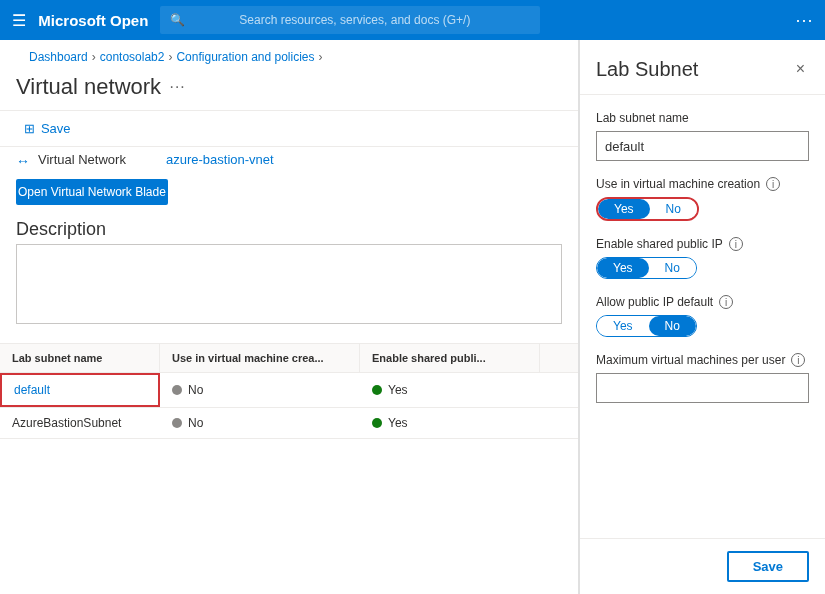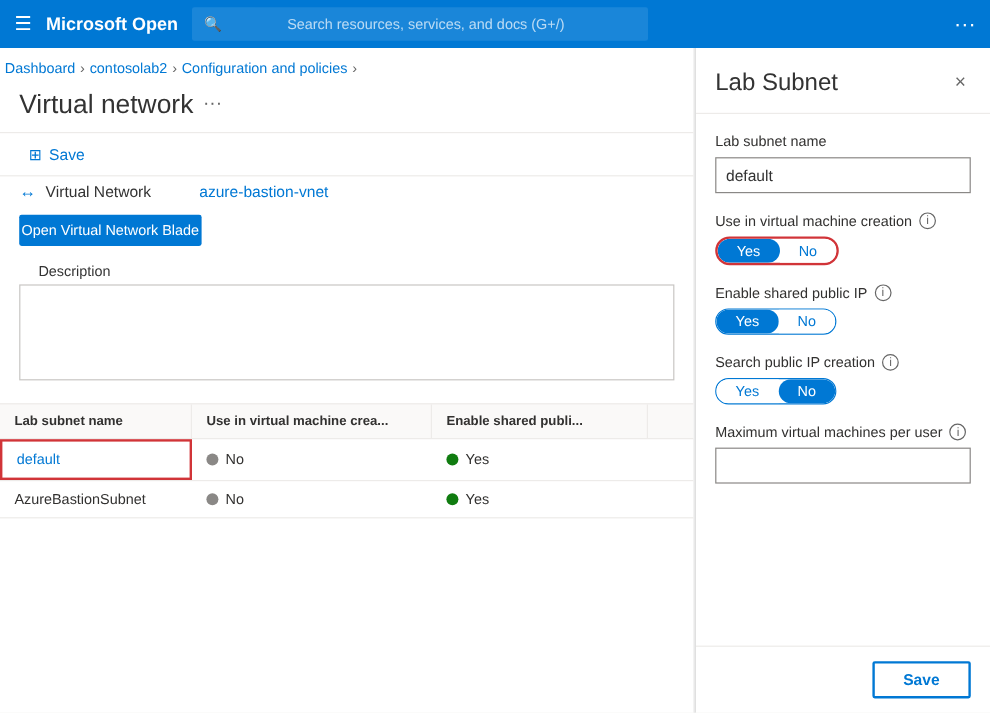--- a/index.html
+++ b/index.html
@@ -60,21 +60,21 @@
     .left-panel {
       flex: 1;
       background: white;
       overflow-y: auto;
       border-right: 1px solid #e0e0e0;
     }
 
     .breadcrumb {
       display: flex;
       align-items: center;
-      padding: 10px 4px 4px;
+      padding: 10px 29px 4px;
       font-size: 12px;
       color: #0078d4;
       gap: 4px;
     }
     .breadcrumb .sep { color: #666; }
 
     .page-title {
       display: flex;
       align-items: center;
       padding: 6px 16px 10px;
@@ -134,23 +134,22 @@
       color: white;
       border: none;
       padding: 6px 2px;
       font-size: 12px;
       cursor: pointer;
       border-radius: 2px;
     }
 
     .desc-label {
       padding: 6px 16px 4px;
-      font-size: 12px;
+      font-size: 18px;
       color: #333;
-      margin-left: 16px;
     }
     .desc-area {
       margin: 0 16px;
       width: calc(100% - 32px);
       height: 80px;
       border: 1px solid #c8c6c4;
       resize: none;
       font-size: 12px;
       padding: 6px;
     }
@@ -436,21 +435,21 @@
           <span class="info-circle">i</span>
         </div>
         <div class="toggle-group">
           <button class="toggle-btn active">Yes</button>
           <button class="toggle-btn">No</button>
         </div>
       </div>
 
       <div class="field-group">
         <div class="field-label">
-          <span>Search public IP creation</span>
+          <span>Allow public IP default</span>
           <span class="info-circle">i</span>
         </div>
         <div class="toggle-group">
           <button class="toggle-btn">Yes</button>
           <button class="toggle-btn active">No</button>
         </div>
       </div>
 
       <div class="field-group">
         <div class="field-label">

